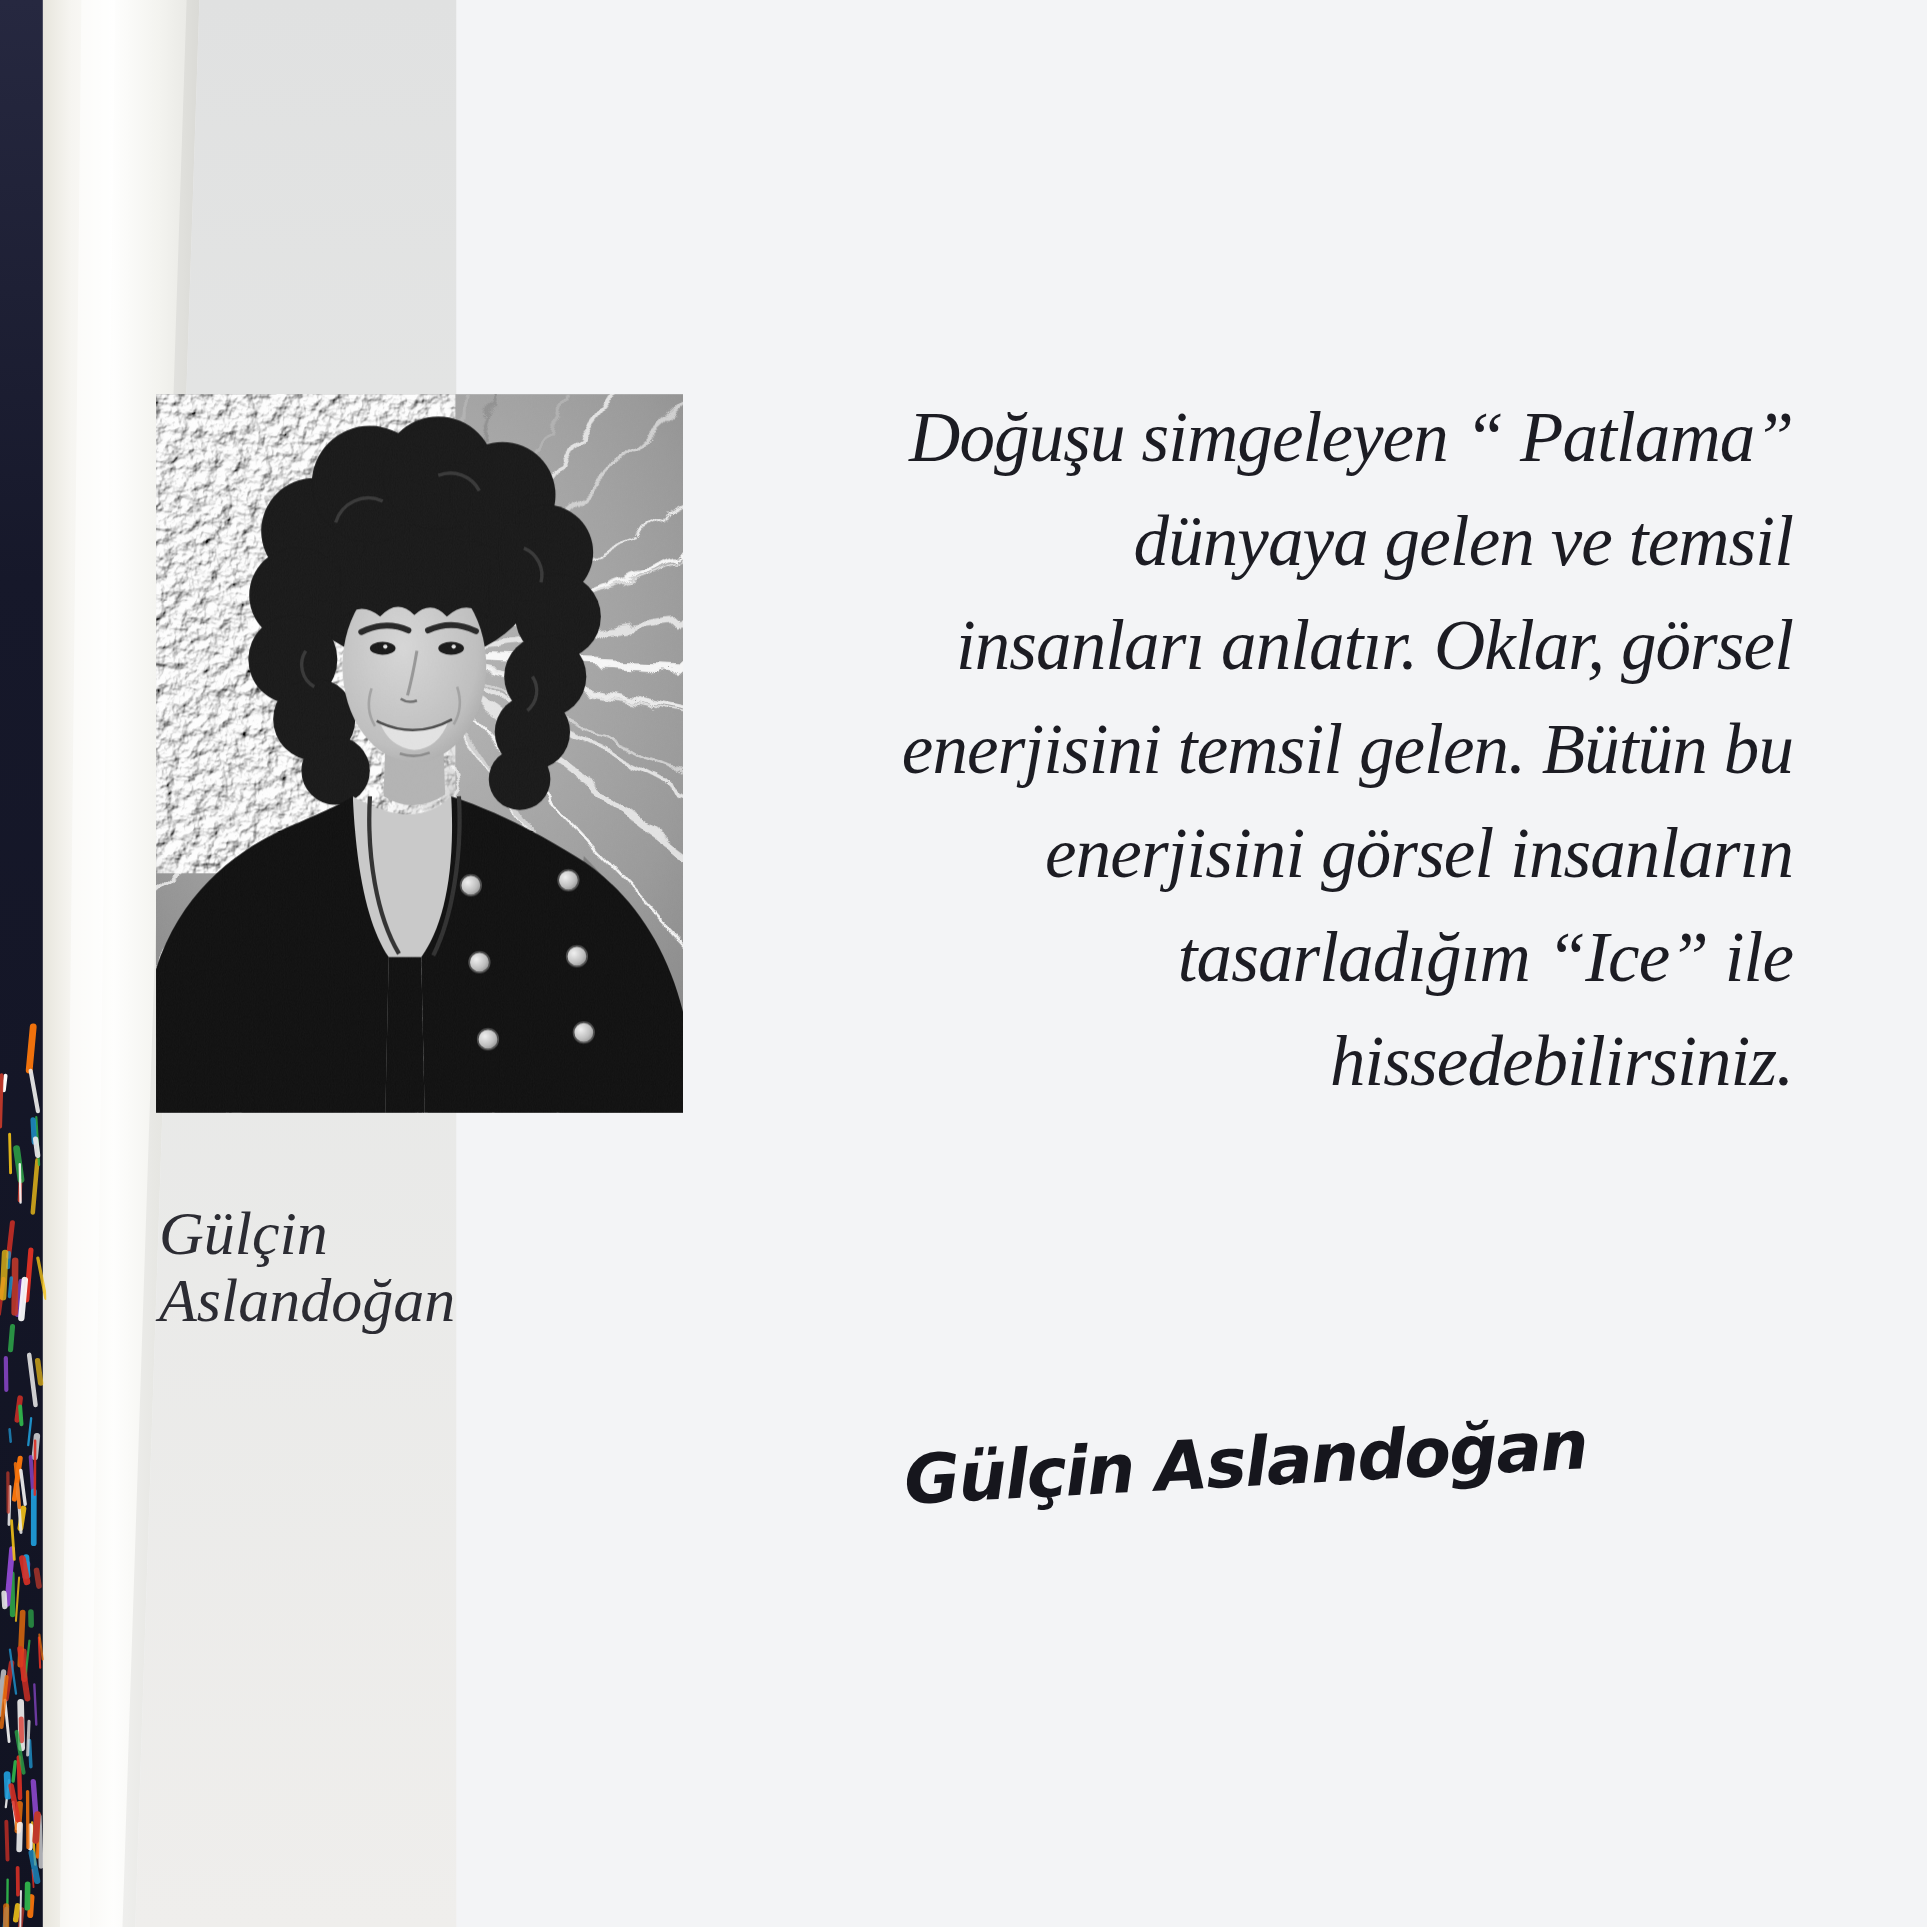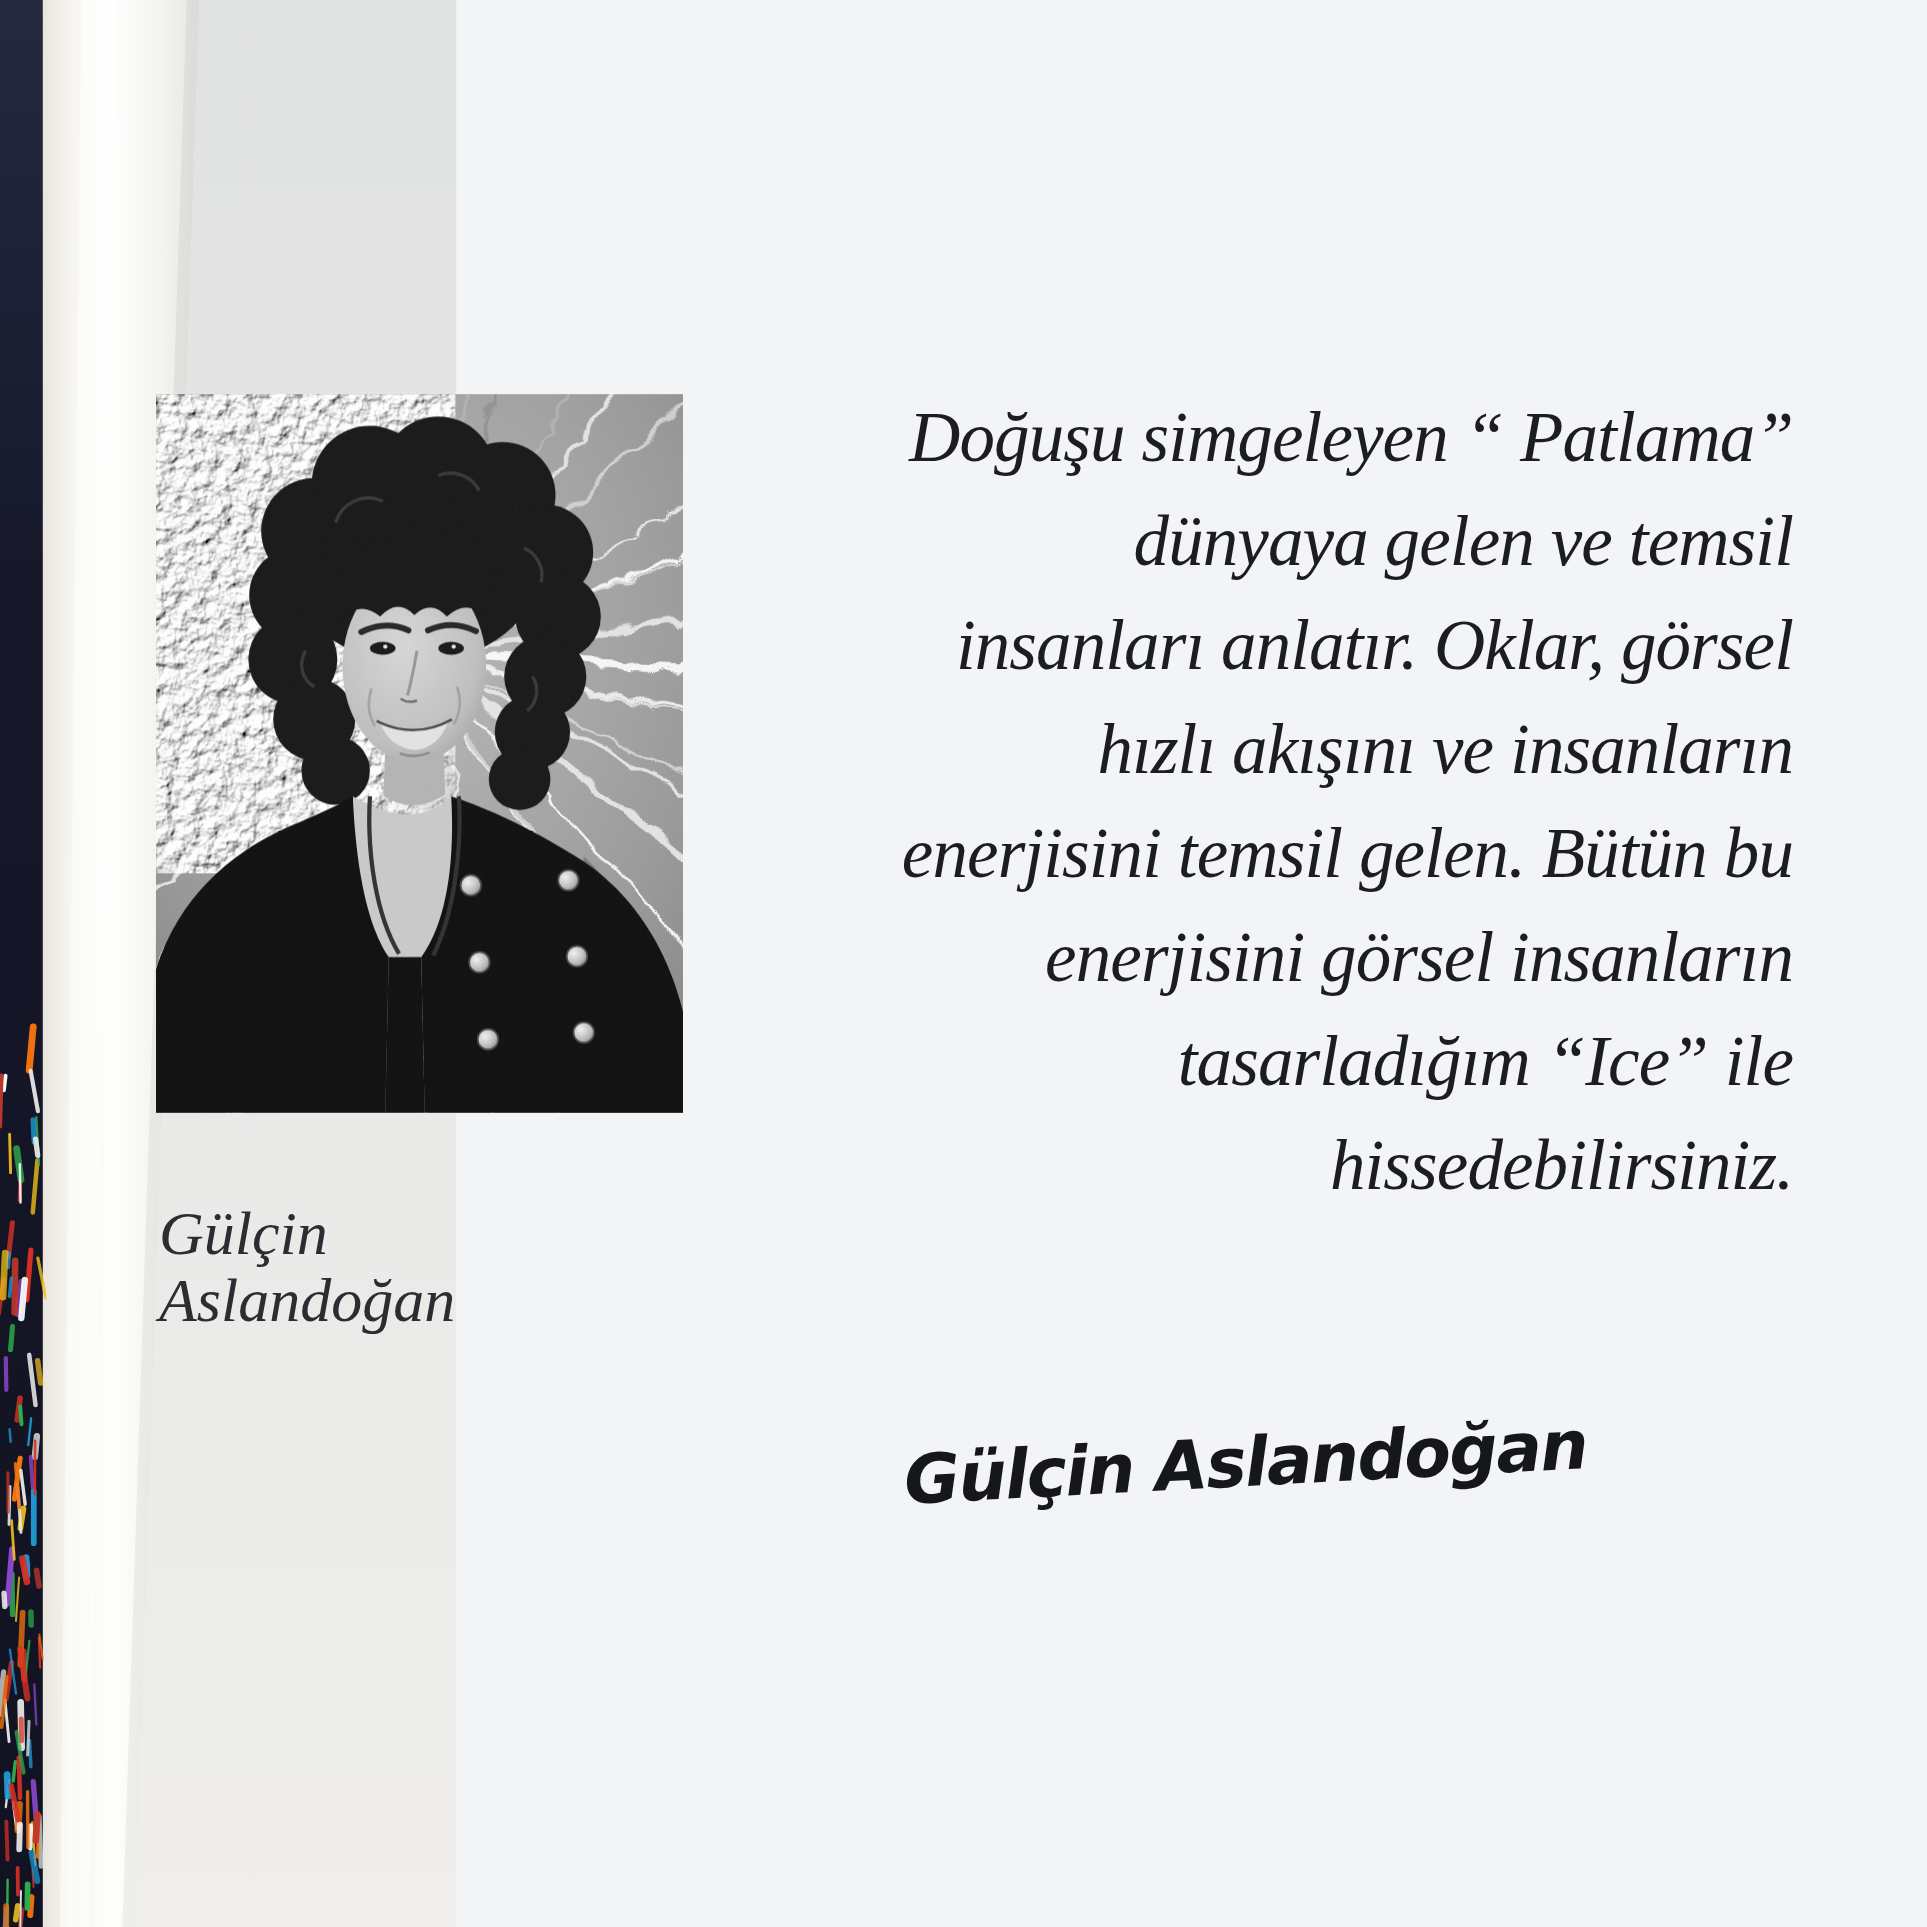--- a/index.html
+++ b/index.html
@@ -326,21 +326,20 @@
 
   <div class="caption">
     <div>Gülçin</div>
     <div>Aslandoğan</div>
   </div>
 
   <blockquote class="quote">
     <div class="qline">Doğuşu simgeleyen “ Patlama”</div>
     <div class="qline">dünyaya gelen ve temsil</div>
     <div class="qline">insanları anlatır. Oklar, görsel</div>
-    <div class="qline">hızlı akışını ve insanların</div>
     <div class="qline">enerjisini temsil gelen. Bütün bu</div>
     <div class="qline">enerjisini görsel insanların</div>
     <div class="qline">tasarladığım “Ice” ile</div>
     <div class="qline">hissedebilirsiniz.</div>
   </blockquote>
 
   <div class="signature">Gülçin Aslandoğan</div>
 
 </div>
 

